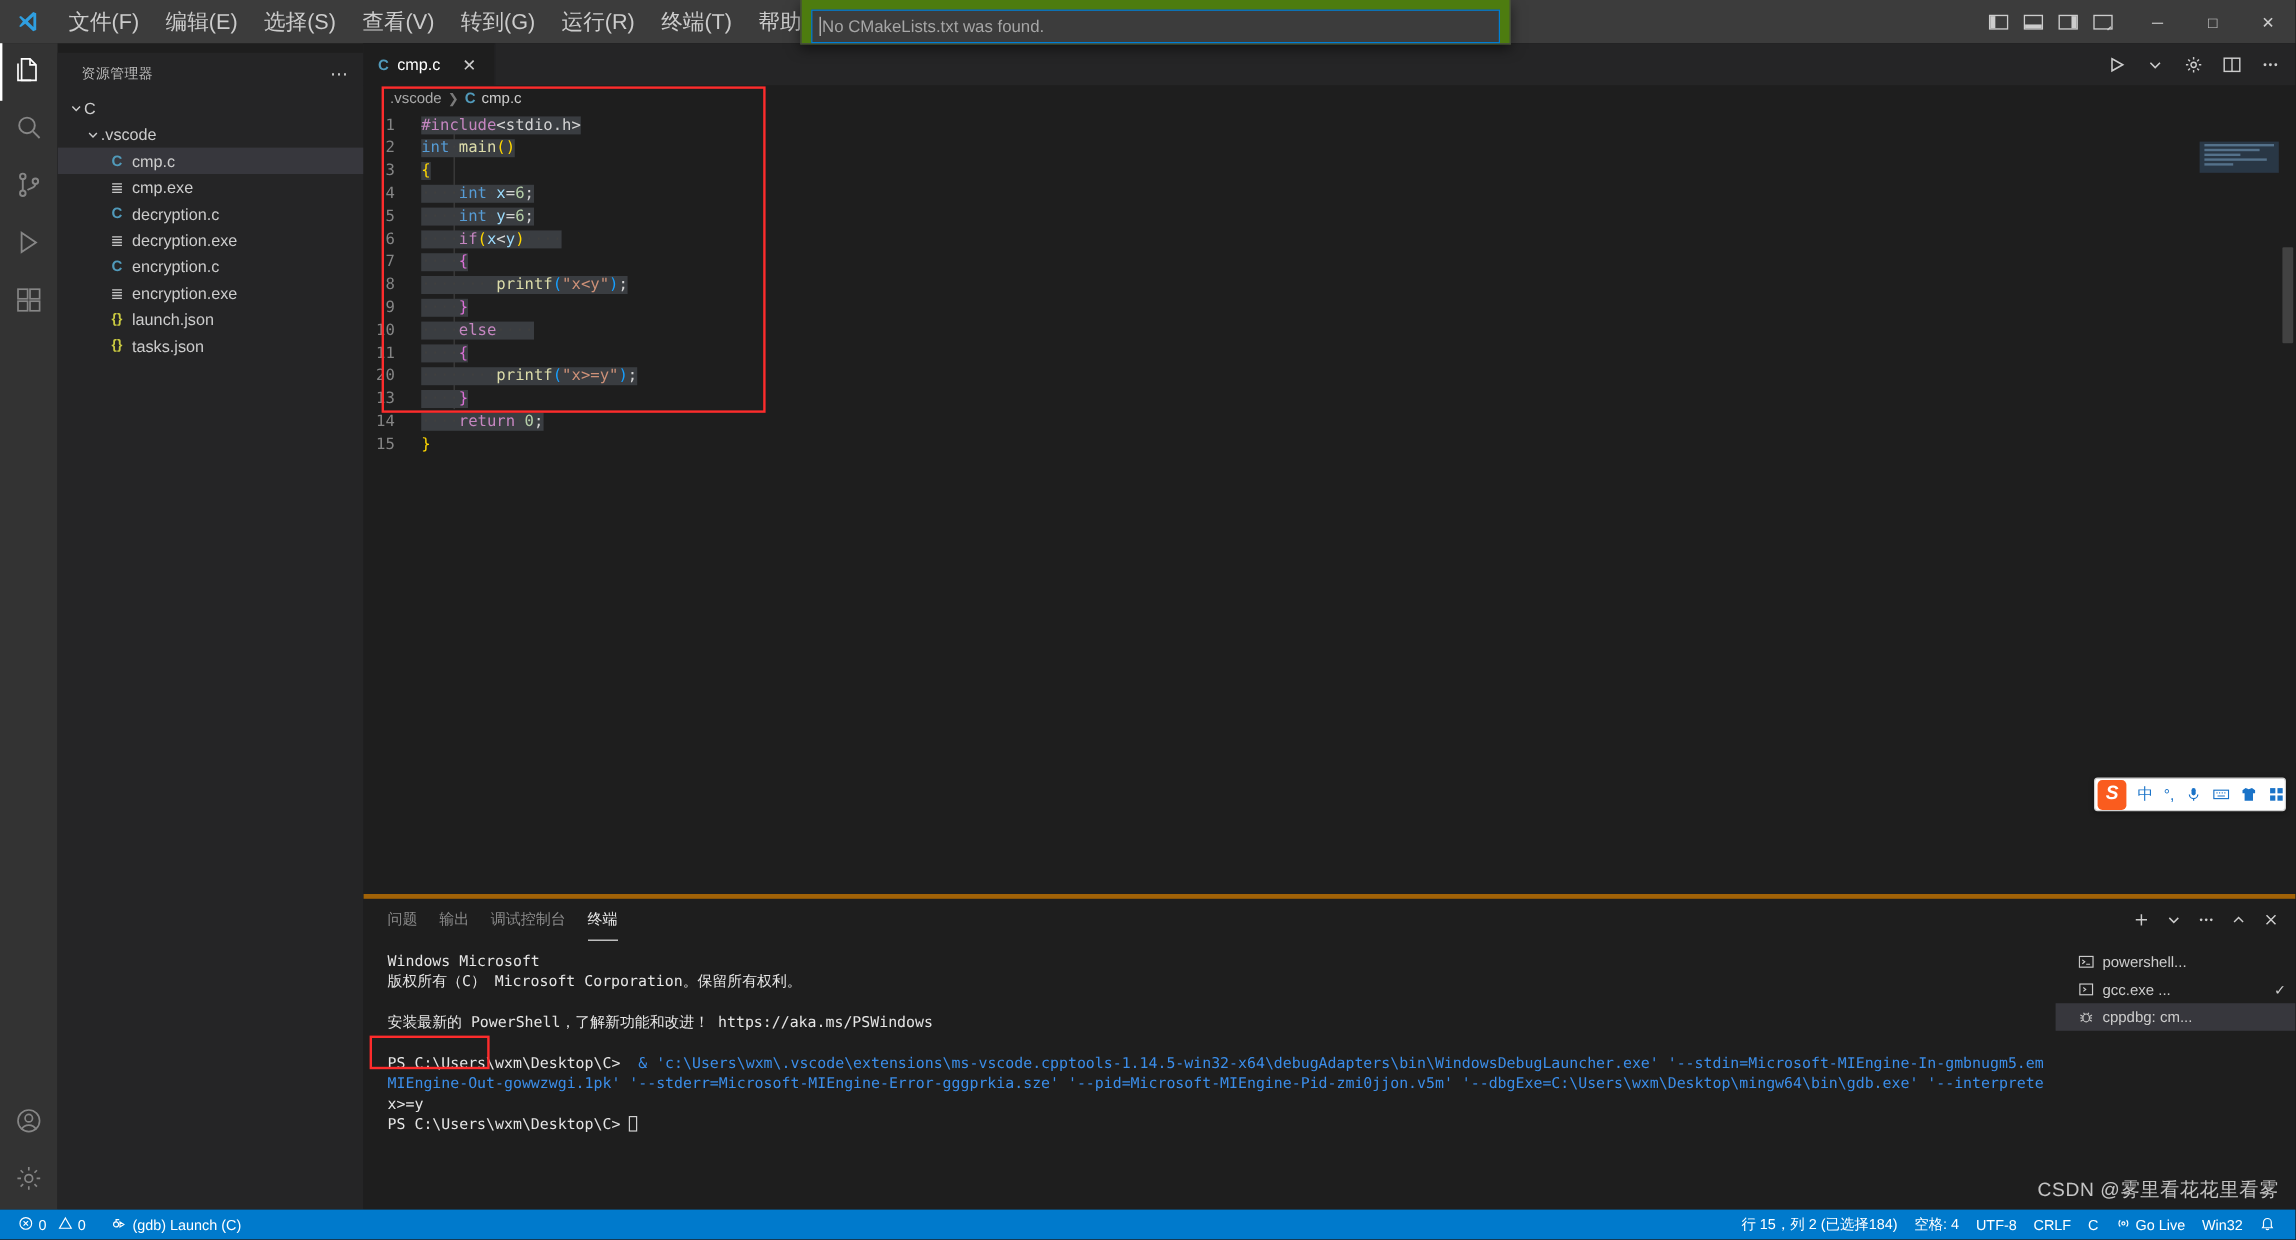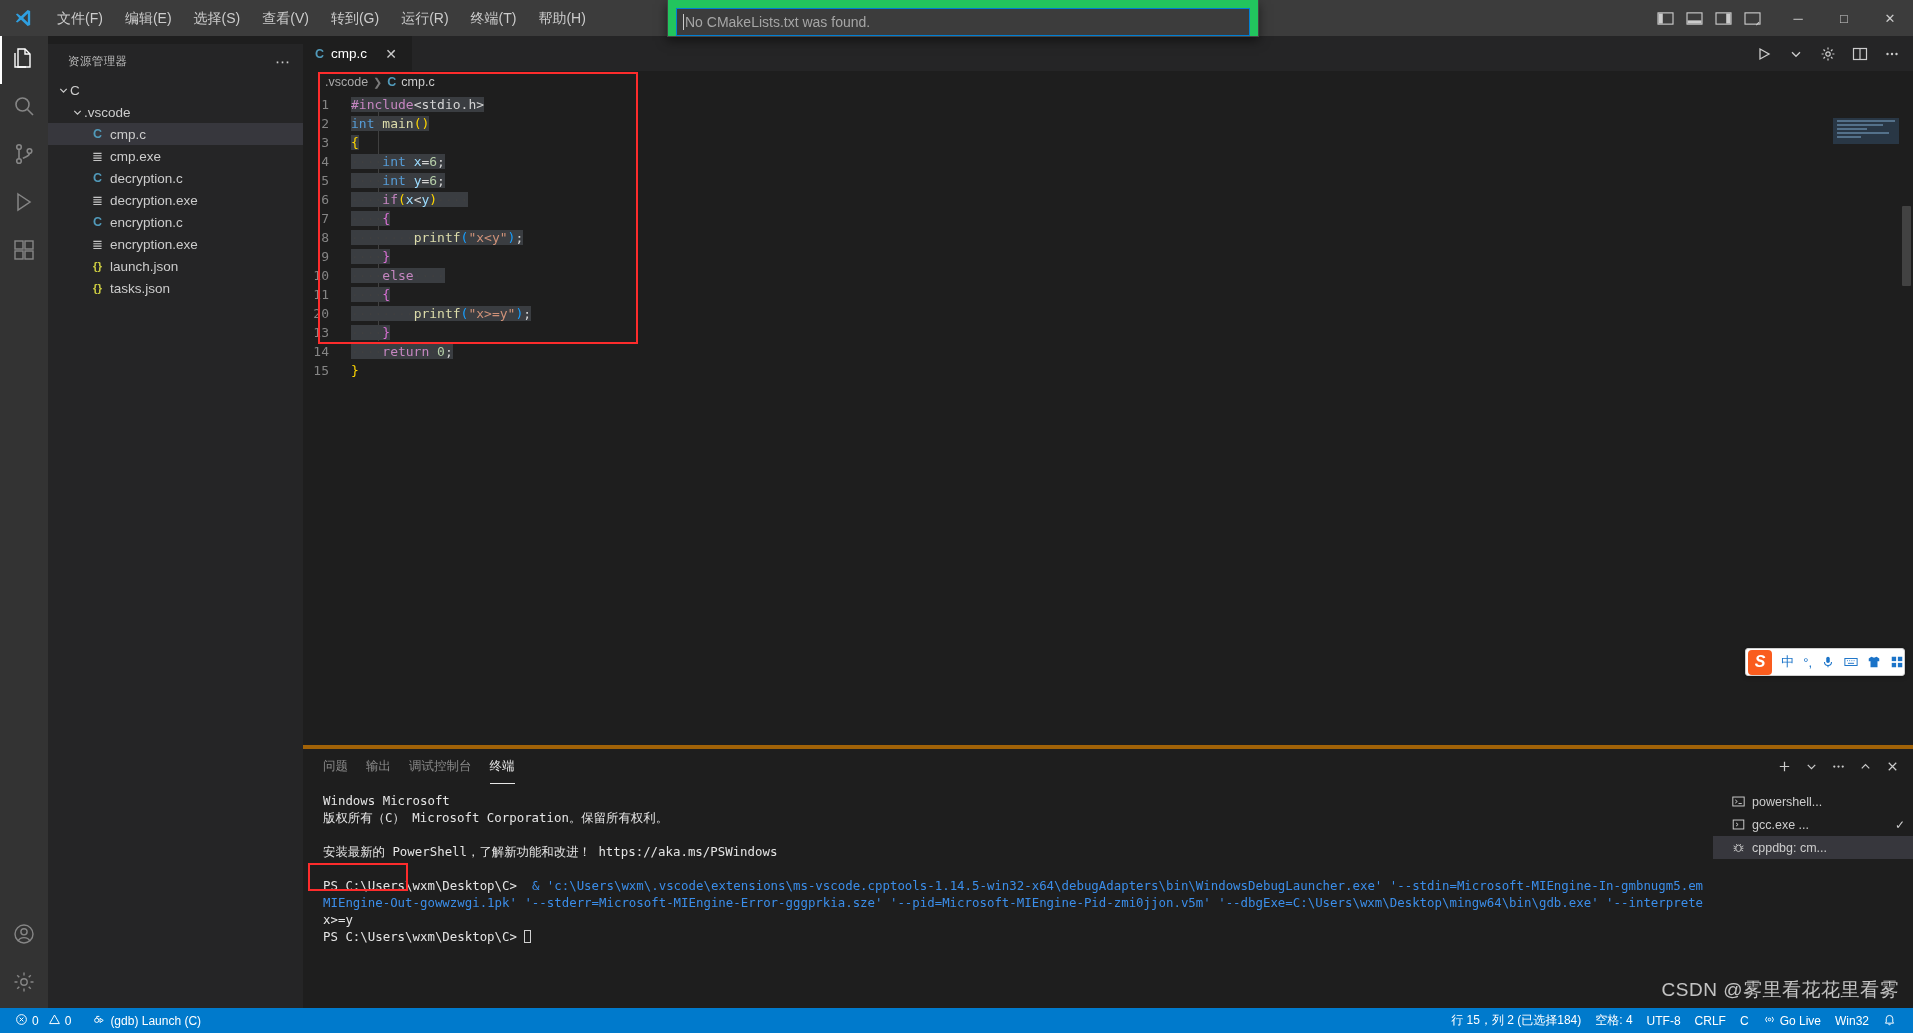--- a/index.html
+++ b/index.html
@@ -14,37 +14,37 @@
 
   
   .titlebar {
     position: absolute; top: 0; left: 0; width: 1913px; height: 36px;
     background: #3c3c3c; display: flex; align-items: center;
   }
   .vscode-logo { width: 46px; display: flex; align-items: center; justify-content: center; }
   .vscode-logo svg { width: 20px; height: 20px; }
   .menu-items { display: flex; align-items: center; height: 100%; }
   .menu-item {
-    padding: 0 11px; font-size: 14px; color: #cccccc; line-height: 36px;
+    padding: 0 11px; font-size: 18px; color: #cccccc; line-height: 36px;
     white-space: nowrap; cursor: default;
   }
 
   .title-right {
     position: absolute; right: 0; top: 0; height: 36px;
     display: flex; align-items: center;
   }
   .layout-icons { display: flex; align-items: center; gap: 3px; padding-right: 10px; }
   .licon { width: 26px; height: 26px; display: flex; align-items: center; justify-content: center; }
   .licon svg { width: 17px; height: 15px; }
   .wctrl { width: 46px; height: 36px; display: flex; align-items: center; justify-content: center; font-size: 13px; color: #cccccc; }
 
   
   .quickpick {
     position: absolute; left: 667px; top: 0px; width: 592px;
-    background: #22c55e; border: 1px solid #454545; border-top: none;
+    background: #4d7c0f; border: 1px solid #454545; border-top: none;
     box-shadow: 0 4px 10px rgba(0,0,0,.5); z-index: 60;
     padding: 8px 8px 0 8px;
   }
   .qp-input {
     height: 28px; background: #3c3c3c; border: 1px solid #007fd4;
     display: flex; align-items: center; padding: 0 6px;
     font-size: 14px; color: #a6a6a6; position: relative;
   }
   .qp-caret {
     width: 1px; height: 16px; background: #cccccc; margin-right: 1px;
@@ -242,21 +242,21 @@
   .ime-logo {
     width: 26px; height: 25px; background: #fa5c1e; border-radius: 4px; color: #fff;
     display: flex; align-items: center; justify-content: center;
     font-size: 16px; font-weight: bold; font-style: italic;
   }
   .ime-ic { color: #1a73c8; font-size: 13px; display: flex; align-items: center; }
   .ime-ic svg { width: 14px; height: 14px; }
 
   
   .watermark {
-    position: absolute; right: 14px; bottom: 30px; font-size: 19px; color: #c9c9c9;
+    position: absolute; right: 14px; bottom: 30px; font-size: 16px; color: #c9c9c9;
     opacity: .85; font-family: "Liberation Sans", sans-serif; white-space: nowrap;
   }
   .wm-csdn { color: #e0e0e0; letter-spacing: .5px; }
 </style>
 </head>
 <body>
 
 <div id="app">
 
   <div class="titlebar">

